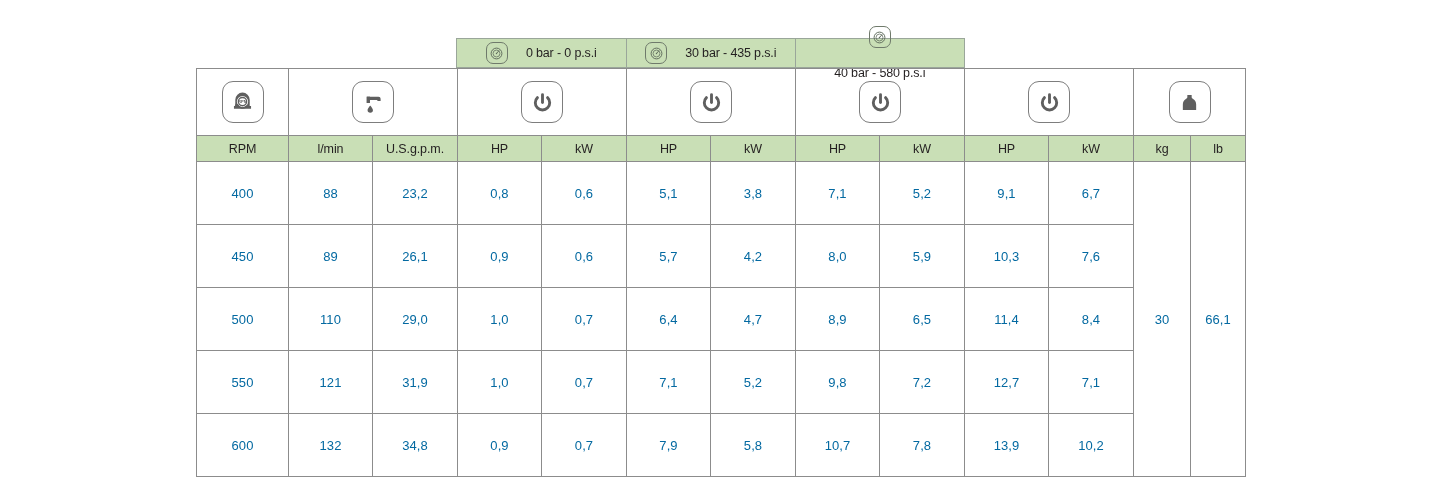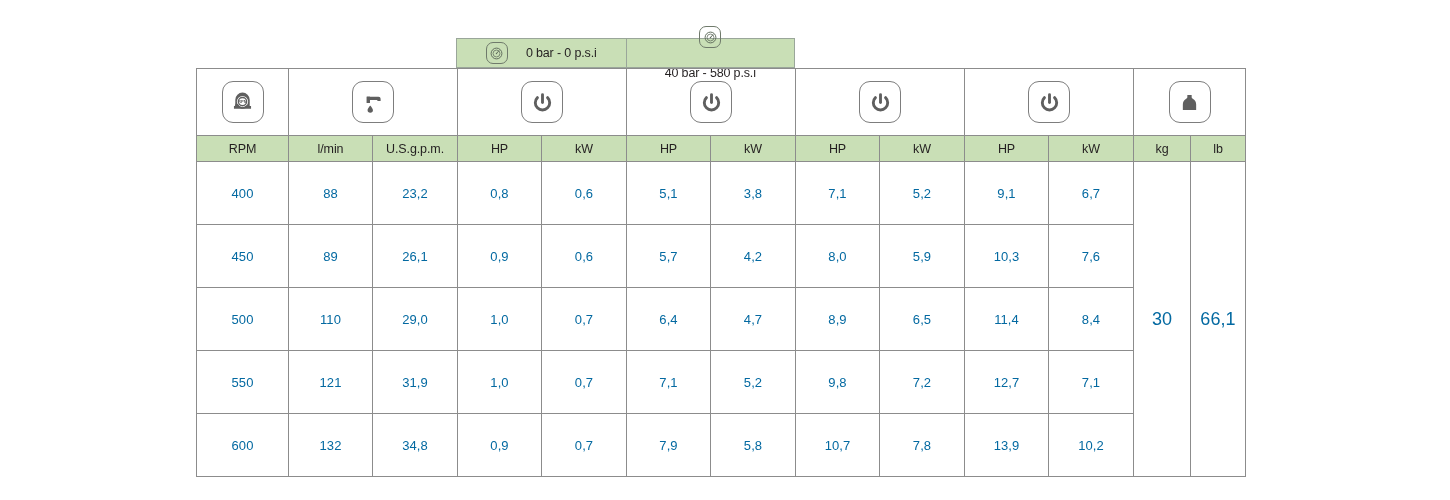--- a/index.html
+++ b/index.html
@@ -79,21 +79,21 @@
     letter-spacing: -0.1px;
     color: #231f20;
   }
   .data-row td {
     height: 62px;
     font-size: 13px;
     letter-spacing: 0.1px;
     color: #0369a1;
   }
   td.spanner {
-    font-size: 18px;
+    font-size: 13px;
   }
 
   
   .icon-box {
     display: inline-flex;
     align-items: center;
     justify-content: center;
     width: 42px;
     height: 42px;
     border: 1.6px solid #7d7d7d;
@@ -128,20 +128,31 @@
           <circle cx="10" cy="10" r="7.2" fill="none" stroke="#5f6b5c" stroke-width="1.3"></circle>
           <circle cx="10" cy="10" r="4.6" fill="none" stroke="#5f6b5c" stroke-width="1"></circle>
           <path d="M10 10 L13 6.6" stroke="#5f6b5c" stroke-width="1.3" stroke-linecap="round"></path>
           <circle cx="10" cy="10" r="1" fill="#5f6b5c"></circle>
         </svg>
       </span>
       <span class="pressure-label">0 bar - 0 p.s.i</span>
     </div>
 
 
+    <div class="pressure-cell">
+      <span class="gauge-mini">
+        <svg viewBox="0 0 20 20" width="15" height="15">
+          <circle cx="10" cy="10" r="7.2" fill="none" stroke="#5f6b5c" stroke-width="1.3"></circle>
+          <circle cx="10" cy="10" r="4.6" fill="none" stroke="#5f6b5c" stroke-width="1"></circle>
+          <path d="M10 10 L13 6.6" stroke="#5f6b5c" stroke-width="1.3" stroke-linecap="round"></path>
+          <circle cx="10" cy="10" r="1" fill="#5f6b5c"></circle>
+        </svg>
+      </span>
+      <span class="pressure-label">30 bar - 435 p.s.i</span>
+    </div>
 
     <div class="pressure-cell">
       <span class="gauge-mini">
         <svg viewBox="0 0 20 20" width="15" height="15">
           <circle cx="10" cy="10" r="7.2" fill="none" stroke="#5f6b5c" stroke-width="1.3"></circle>
           <circle cx="10" cy="10" r="4.6" fill="none" stroke="#5f6b5c" stroke-width="1"></circle>
           <path d="M10 10 L13 6.6" stroke="#5f6b5c" stroke-width="1.3" stroke-linecap="round"></path>
           <circle cx="10" cy="10" r="1" fill="#5f6b5c"></circle>
         </svg>
       </span>

